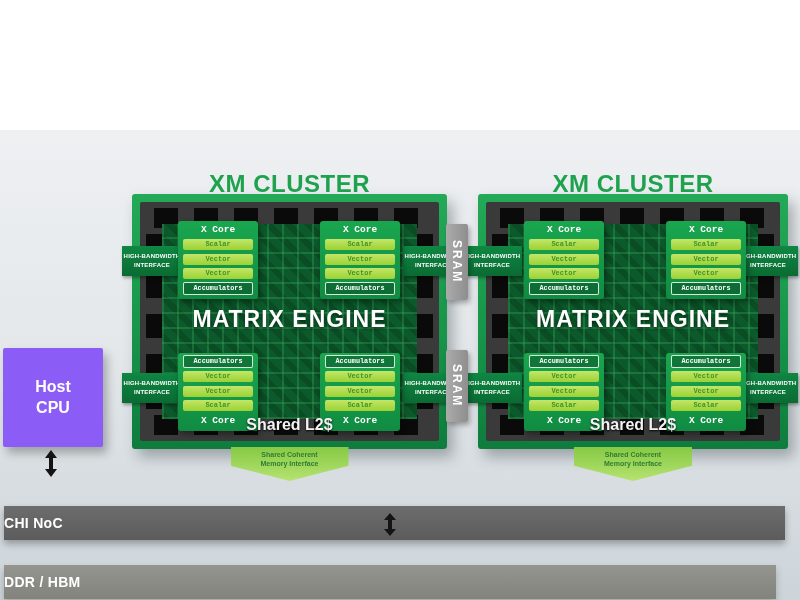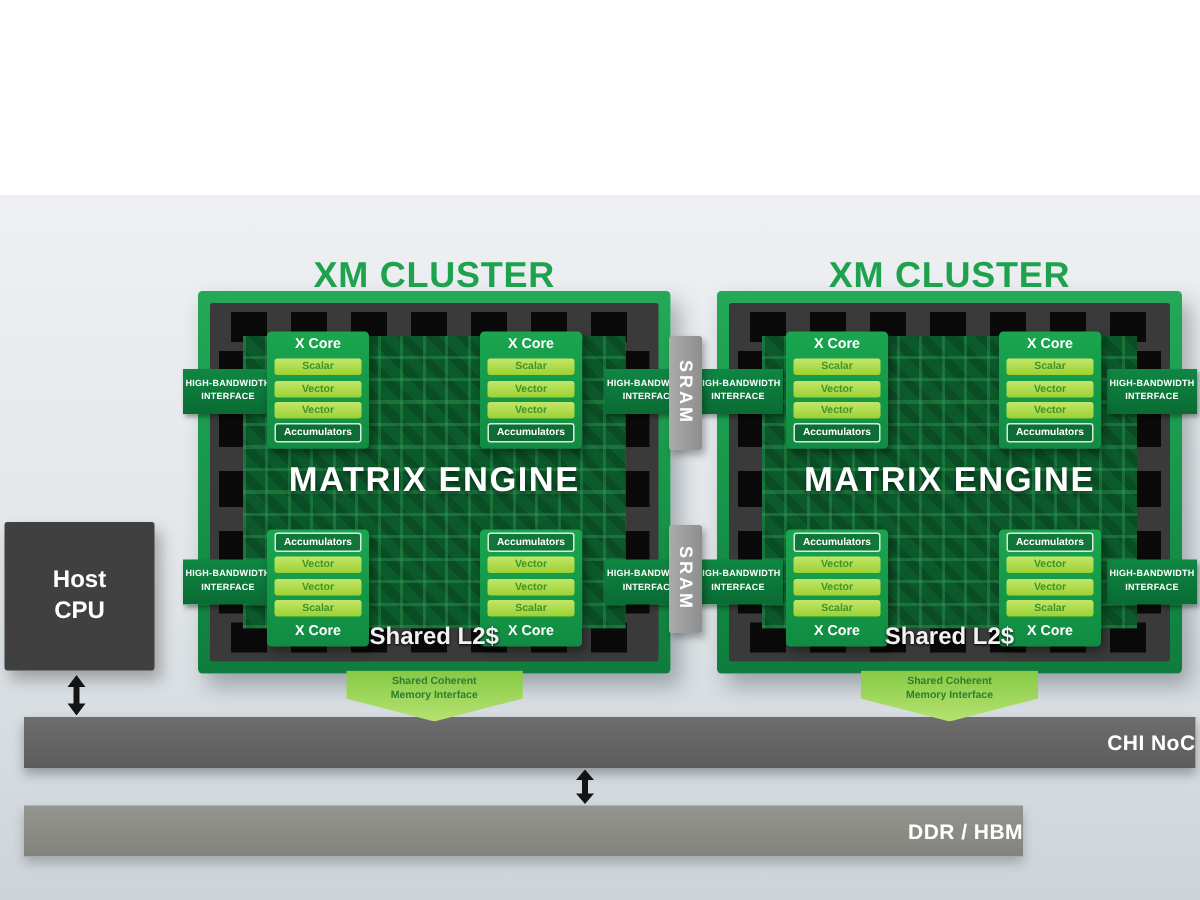--- a/index.html
+++ b/index.html
@@ -40,25 +40,26 @@
       repeating-linear-gradient(90deg,rgba(58,172,96,.32) 0 2px,transparent 2px 15px),
       repeating-linear-gradient(45deg,rgba(0,0,0,.15) 0 6px,transparent 6px 14px);
   }
   .engine-label{
     position:absolute;left:0;right:0;top:112px;text-align:center;z-index:4;
     color:#ffffff;font-weight:800;font-size:23px;letter-spacing:1px;
     text-shadow:0 2px 3px rgba(0,0,0,.45);
   }
   
   .core{
-    position:absolute;width:68px;height:78px;box-sizing:border-box;z-index:5;
+    position:absolute;width:80px;height:78px;box-sizing:border-box;z-index:5;
     background:linear-gradient(180deg,#1aa64f 0%,#108c42 100%);
     border-radius:3px;box-shadow:2px 3px 6px rgba(0,0,0,.4);
     display:flex;flex-direction:column;justify-content:space-between;
     padding:2px 5px 4px 5px;
+    font-family:Liberation Mono, monospace;
   }
   .core.pos-tl{left:46px;top:27px;}
   .core.pos-tr{left:188px;top:27px;}
   .core.pos-bl{left:46px;top:159px;}
   .core.pos-br{left:188px;top:159px;}
   .core-title{height:13px;line-height:13px;text-align:center;color:#fff;
     font-weight:800;font-size:9.5px;}
   .unit{height:11px;line-height:11px;border-radius:2px;text-align:center;
     background:linear-gradient(180deg,#c3e669 0%,#9bd233 100%);
     color:#3f9328;font-weight:700;font-size:7px;}
@@ -99,32 +100,32 @@
     background:linear-gradient(90deg,#ababab,#8e8e8e);
     box-shadow:2px 3px 5px rgba(0,0,0,.3);
     color:#fff;font-weight:800;font-size:12px;letter-spacing:2px;
     writing-mode:vertical-rl;display:flex;align-items:center;justify-content:center;
   }
   .sram.s-upper{top:224px;height:76px;}
   .sram.s-lower{top:350px;height:72px;}
   
   .host-cpu{
     position:absolute;left:3px;top:348px;width:100px;height:99px;
-    background:#404040;border-radius:2px;box-shadow:4px 6px 10px rgba(0,0,0,.28);
+    background:#8b5cf6;border-radius:2px;box-shadow:4px 6px 10px rgba(0,0,0,.28);
     display:flex;flex-direction:column;align-items:center;justify-content:center;
     color:#fff;font-weight:800;font-size:16px;line-height:1.3;
   }
   .bus{
-    position:absolute;left:16px;display:flex;align-items:center;justify-content:flex-end;
-    color:#fff;font-weight:800;font-size:14px;letter-spacing:.3px;
+    position:absolute;left:4px;display:flex;align-items:center;justify-content:flex-start;
+    color:#fff;font-weight:800;font-size:14px;letter-spacing:.3px;margin-top:28px;
   }
   .bus.noc{top:478px;width:781px;height:34px;
     background:linear-gradient(180deg,#6d6d6d,#5c5c5c);
     box-shadow:0 4px 7px rgba(0,0,0,.3);}
-  .bus.ddr{top:537px;width:666px;height:34px;
+  .bus.ddr{top:537px;width:772px;height:34px;
     background:linear-gradient(180deg,#95958f,#83837e);
     box-shadow:0 4px 7px rgba(0,0,0,.22);}
   .arrow{position:absolute;z-index:9;}
   .arrow.a-host{left:44px;top:450px;}
   .arrow.a-noc{left:383px;top:513px;}
 </style>
 </head>
 <body>
 
 <div class="stage"></div>

